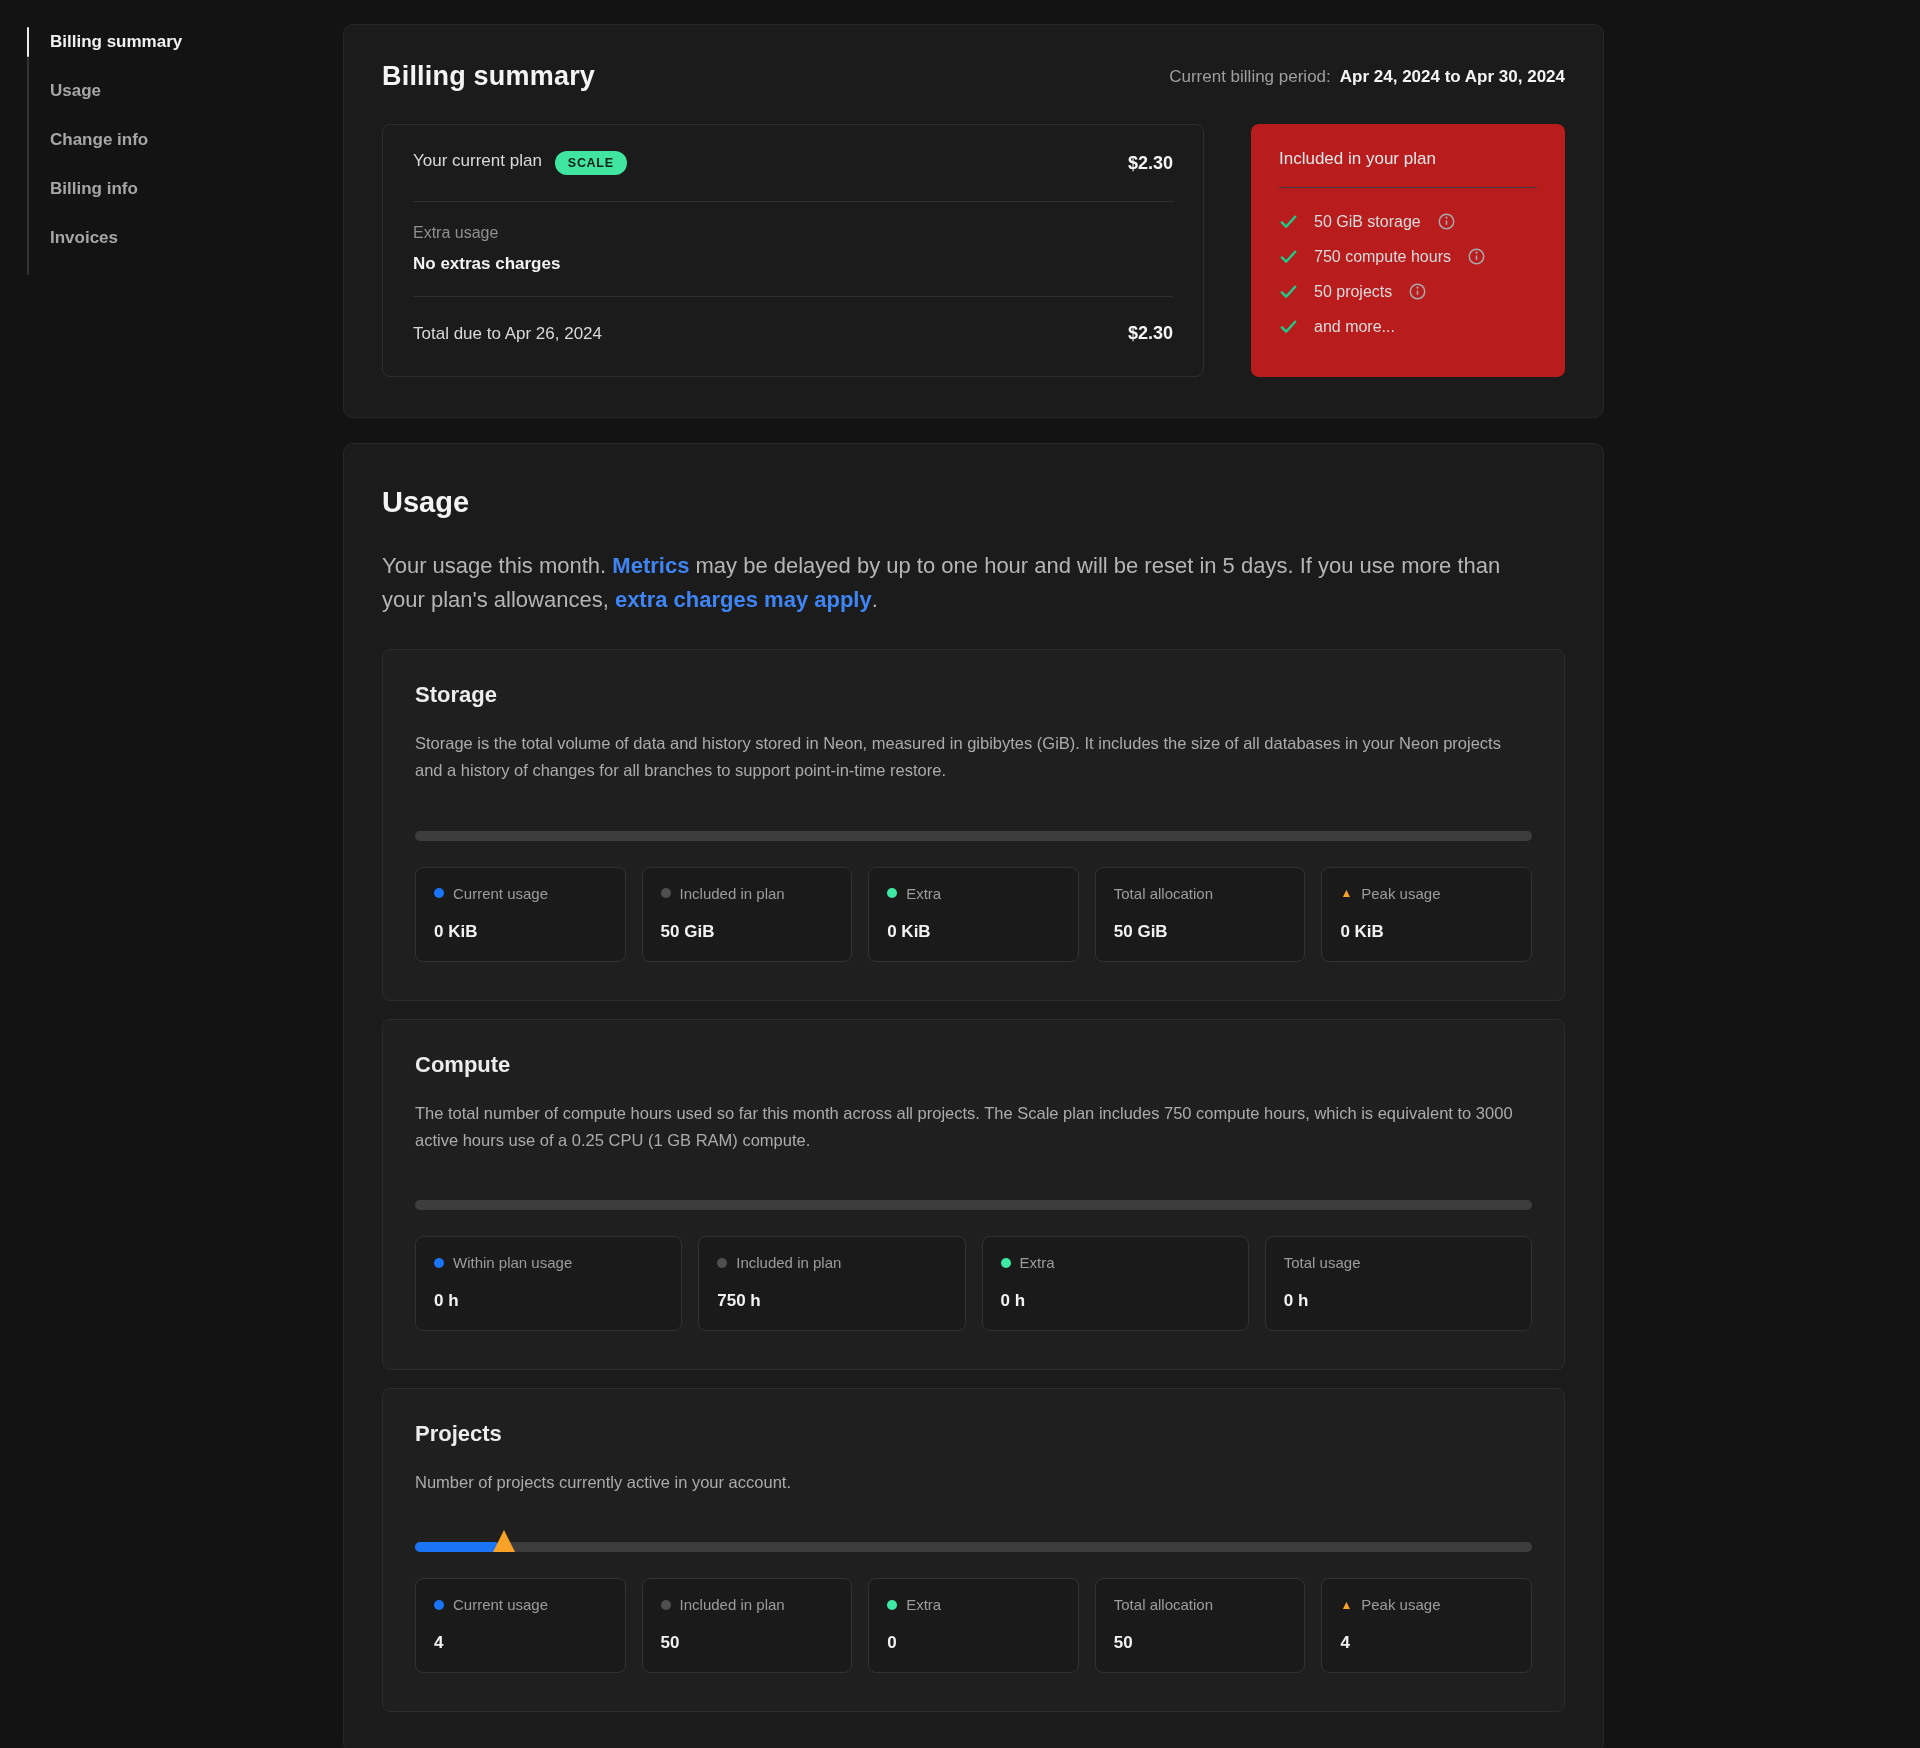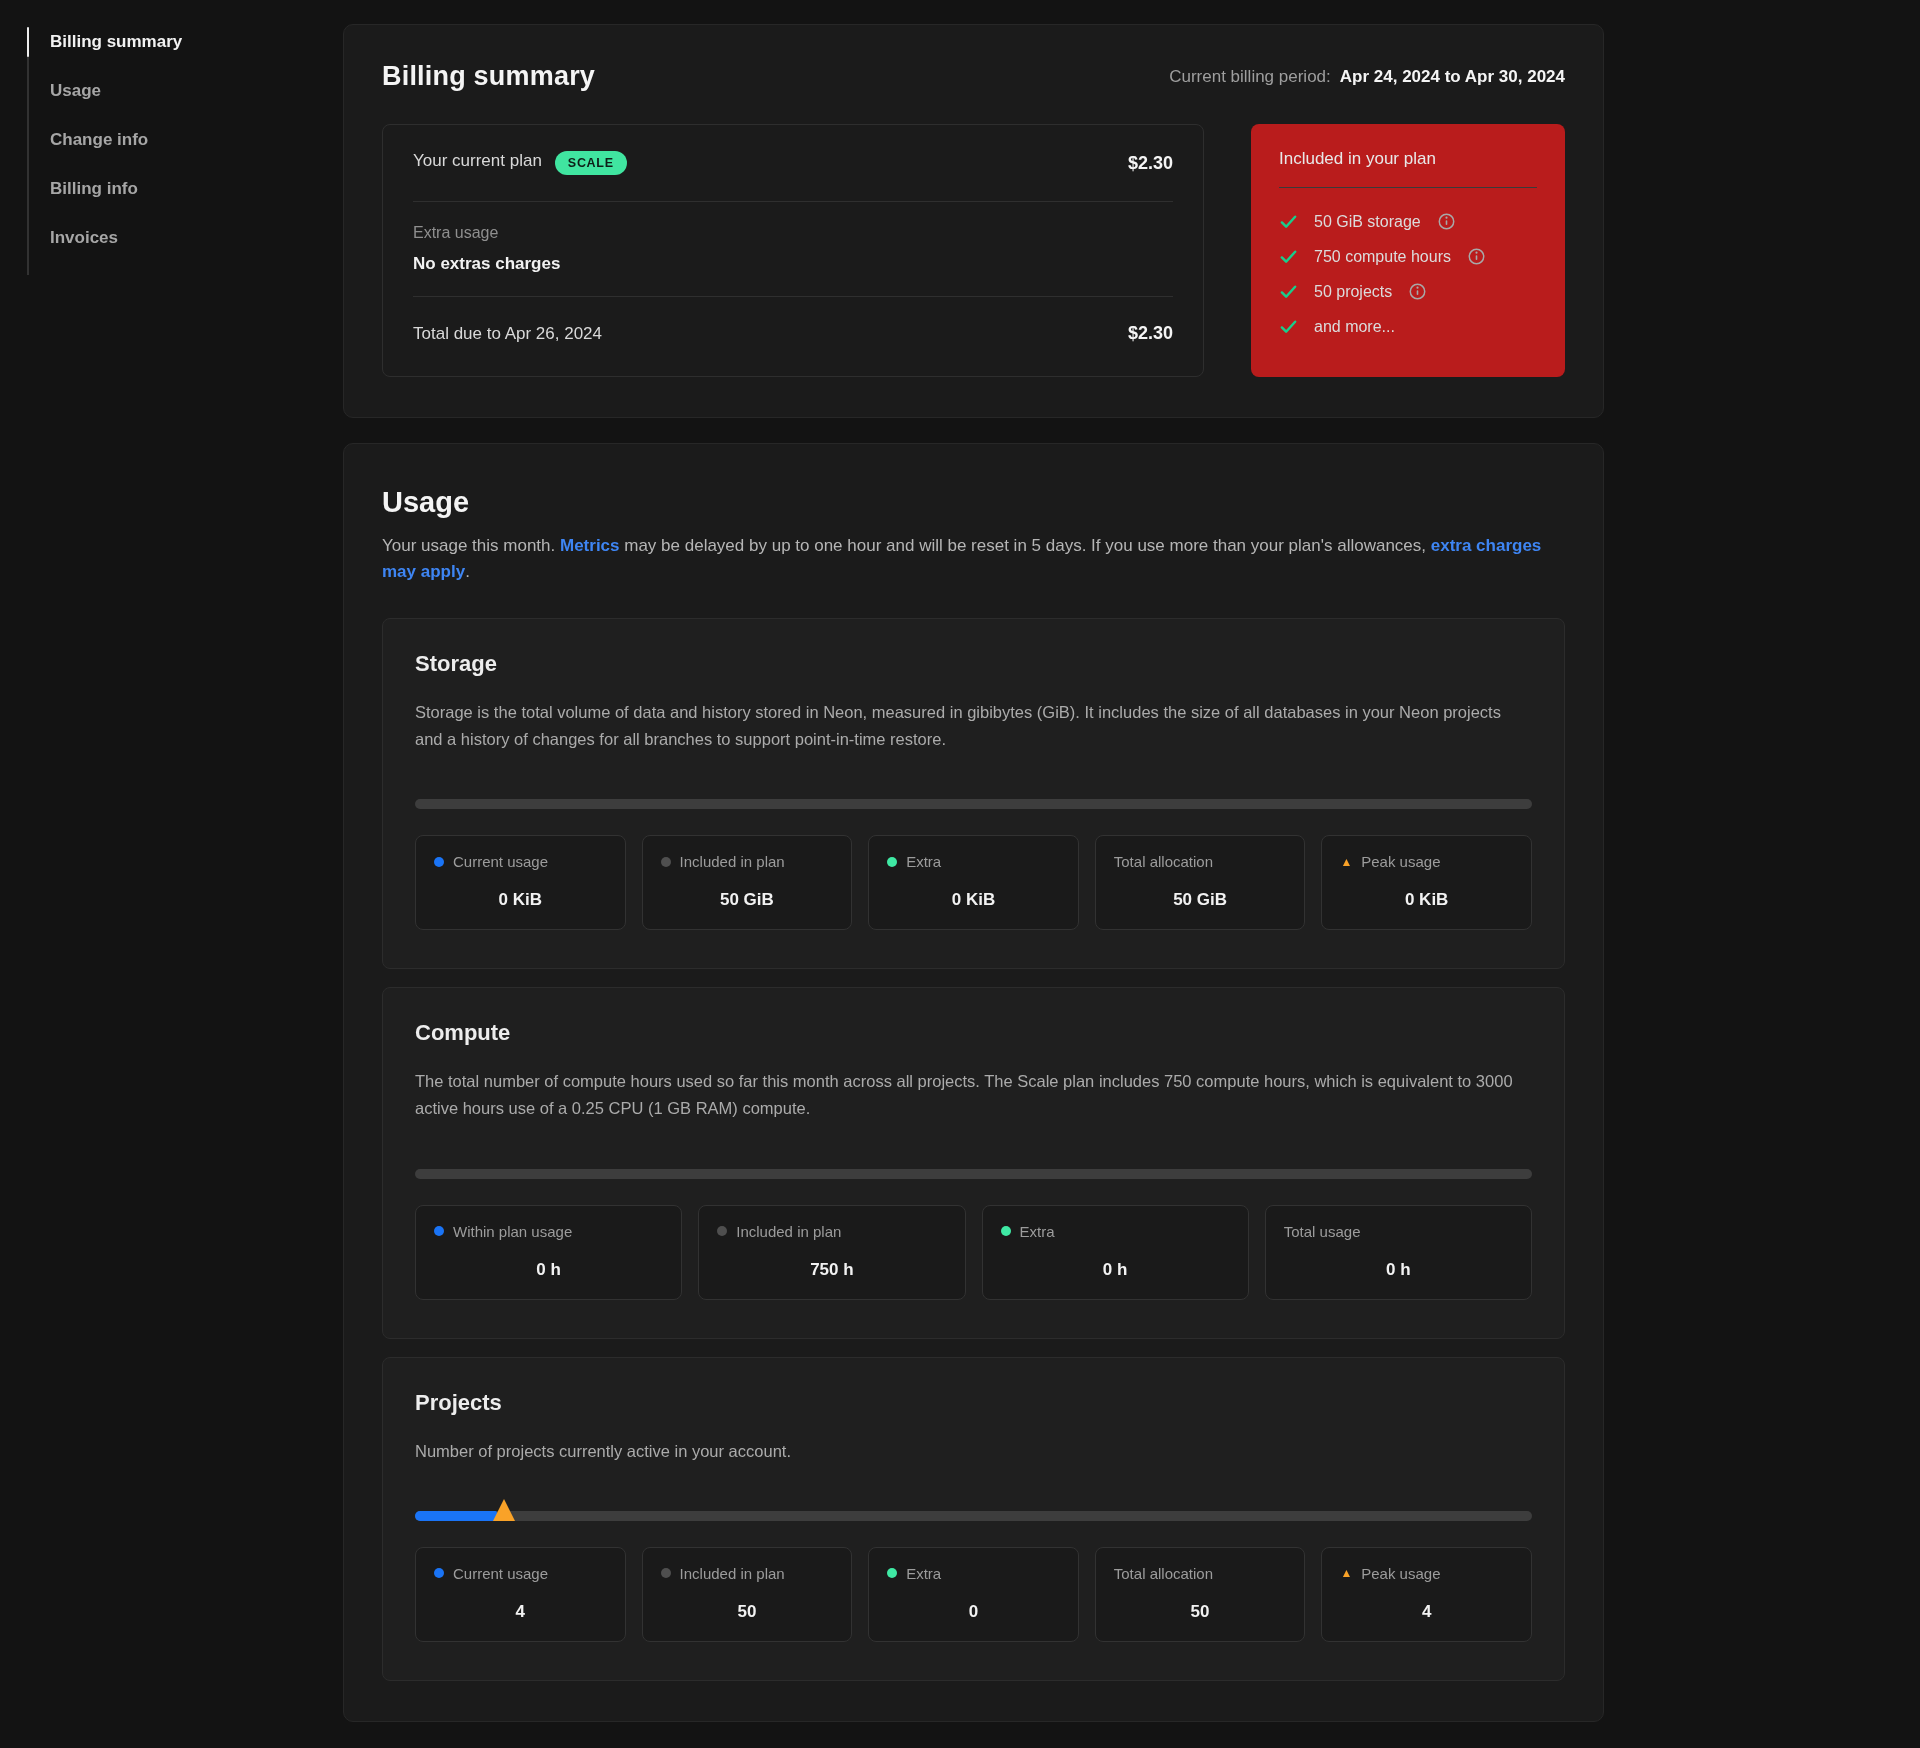--- a/index.html
+++ b/index.html
@@ -53,38 +53,38 @@
   .included h3 { font-size:17px; font-weight:500; color:#e8e8e8; }
   .included .divider { margin:18px 0 24px; background:#3a3a3a; }
   .included li { display:flex; align-items:center; gap:16px; font-size:16px;
                  color:#dcdcdc; margin-bottom:16px; }
   .check-icon { width:19px; height:19px; flex:none; color:var(--check-green,#19cd8c); }
   .info-icon { width:17px; height:17px; flex:none; color:#a8a8a8; margin-left:1px; cursor:pointer; }
 
   
   .card.usage { margin-top:25px; padding:42px 38px 40px; }
   .card.usage h2 { font-size:29px; font-weight:700; color:#f4f4f4; }
-  .usage-desc { margin-top:14px; font-size:17px; color:#b5b5b5; line-height:1.55; max-width:1165px; }
+  .usage-desc { margin-top:30px; font-size:22px; color:#b5b5b5; line-height:1.55; max-width:1165px; }
   .link { color:var(--link-blue,#3e85f3); font-weight:600; }
 
   .sub-card { margin-top:18px; background:#1f1f1f; border:1px solid #2c2c2c;
               border-radius:8px; padding:32px 32px 38px; }
   .sub-card.first { margin-top:32px; }
   .sub-card h3 { font-size:22px; font-weight:600; color:#ededed; }
   .sub-desc { margin-top:22px; font-size:16.5px; color:#ababab; line-height:1.65; max-width:1160px; }
 
   .bar { margin-top:46px; height:10px; border-radius:6px; background:var(--bar-track,#3d3d3d);
          position:relative; }
   .bar-fill { position:absolute; left:0; top:0; bottom:0; width:0;
               background:var(--accent-blue,#1a74f6); border-radius:6px 2px 2px 6px; }
   .peak-marker { position:absolute; bottom:0; width:0; height:0;
               border-left:11px solid transparent; border-right:11px solid transparent;
               border-bottom:22px solid var(--peak-orange,#f9a228); }
 
-  .stats { display:flex; gap:16px; margin-top:26px;text-align:center; }
+  .stats { display:flex; gap:16px; margin-top:26px; }
   .stat { flex:1; border:1px solid #323232; background:#1a1a1a; border-radius:8px;
           padding:17px 18px 19px; }
   .stat-label { display:flex; align-items:center; gap:9px; font-size:15px; color:#9c9c9c; }
   .dot { width:10px; height:10px; border-radius:50%; flex:none; }
   .dot.blue  { background:var(--accent-blue,#1a74f6); }
   .dot.gray  { background:var(--dot-gray,#4f4f4f); }
   .dot.green { background:var(--dot-green,#3fe9a4); }
   .tri { color:var(--peak-orange,#f9a228); font-size:12px; line-height:1; flex:none; }
   .stat-value { margin-top:20px; font-size:17px; font-weight:700; color:#f2f2f2; }
 </style>

